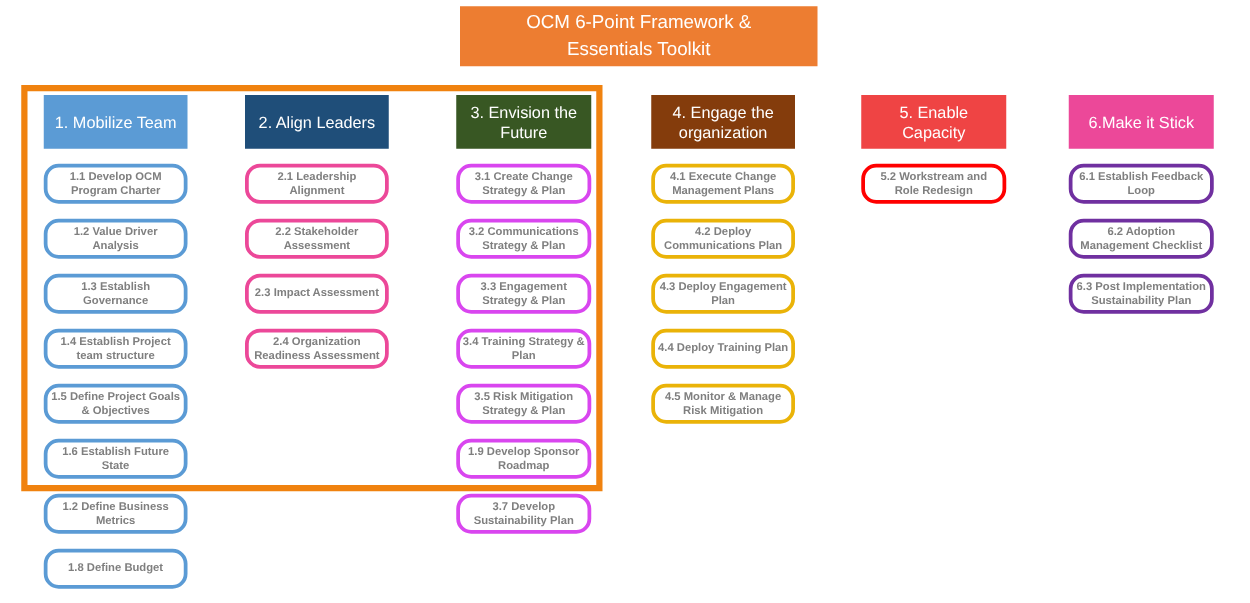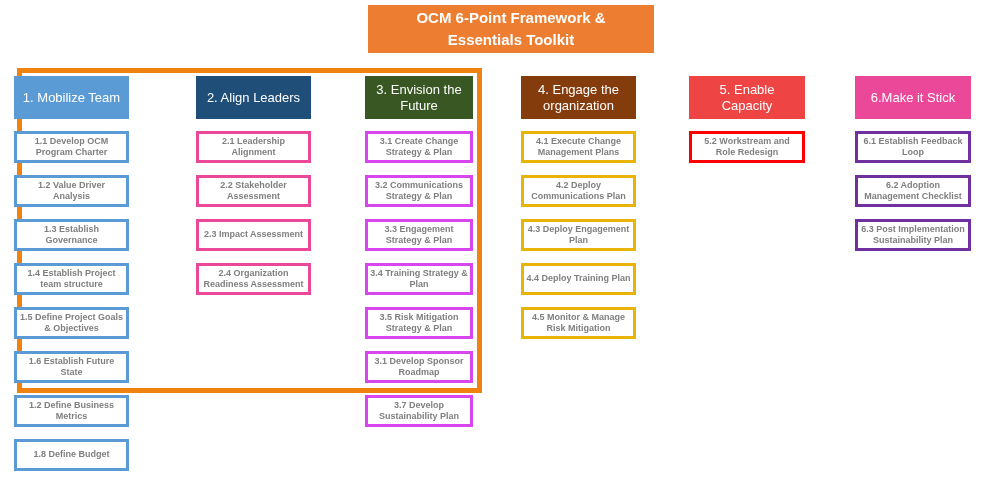--- a/index.html
+++ b/index.html
@@ -1,39 +1,39 @@
 <!DOCTYPE html>
 <html><head>
 <meta charset="utf-8">
 <style>
   html,body{margin:0;padding:0;}
   body{width:1000px;height:482px;background:#ffffff;font-family:"Liberation Sans",sans-serif;}
   .canvas{position:relative;width:1000px;height:482px;background:#ffffff;overflow:hidden;}
   .title-box{
     position:absolute;left:368px;top:5px;width:286px;height:48px;box-sizing:border-box;
     background:#ED7D31;color:#ffffff;display:flex;align-items:center;justify-content:center;
-    text-align:center;font-size:15px;line-height:1.45;padding:0 24px;font-weight:bold;
+    text-align:center;font-size:15px;line-height:1.45;padding:0 24px;
   }
   .outline{
     position:absolute;left:17px;top:68px;width:465px;height:325px;box-sizing:border-box;
     border:5px solid #F0820F;
   }
   .col{position:absolute;top:76px;width:115px;display:flex;flex-direction:column;gap:12px;}
-  .p1{left:14px}.p2{left:196px}.p3{left:365px;width:108px}
+  .p1{left:35px}.p2{left:196px}.p3{left:365px;width:108px}
   .p4{left:521px}.p5{left:689px;width:116px}.p6{left:855px;width:116px}
   .hdr{
     min-height:43px;box-sizing:border-box;display:flex;align-items:center;justify-content:center;
     text-align:center;color:#ffffff;font-size:13px;line-height:1.2;padding:2px 6px;
   }
   .h1{background:#5B9BD5}.h2{background:#1F4E79}.h3{background:#385723}
   .h4{background:#843C0C}.h5{background:#ef4444}.h6{background:#ec4899}
   .item{
     min-height:32px;box-sizing:border-box;background:#ffffff;display:flex;align-items:center;
     justify-content:center;text-align:center;font-size:9px;font-weight:700;color:#7F7F7F;
-    line-height:1.25;padding:1px 2px;border-radius:0;
+    line-height:1.25;padding:1px 2px;border-radius:12px;
   }
   .b1{border:3px solid #5B9BD5}.b2{border:3px solid #ec4899}.b3{border:3px solid #d946ef}
   .b4{border:3px solid #eab308}.b5{border:3px solid #FF0000}.b6{border:3px solid #7030A0}
 </style>
 </head>
 <body>
 
 <div class="canvas">
 
   <div class="title-box">OCM 6-Point Framework &amp; Essentials Toolkit</div>
@@ -60,21 +60,21 @@
     <div class="item b2">2.4 Organization Readiness Assessment</div>
   </div>
 
   <div class="col p3">
     <div class="hdr h3">3. Envision the Future</div>
     <div class="item b3">3.1 Create Change Strategy &amp; Plan</div>
     <div class="item b3">3.2 Communications Strategy &amp; Plan</div>
     <div class="item b3">3.3 Engagement Strategy &amp; Plan</div>
     <div class="item b3">3.4 Training Strategy &amp; Plan</div>
     <div class="item b3">3.5 Risk Mitigation Strategy &amp; Plan</div>
-    <div class="item b3">3.1 Develop Sponsor Roadmap</div>
+    <div class="item b3">1.9 Develop Sponsor Roadmap</div>
     <div class="item b3">3.7 Develop Sustainability Plan</div>
   </div>
 
   <div class="col p4">
     <div class="hdr h4">4. Engage the organization</div>
     <div class="item b4">4.1 Execute Change Management Plans</div>
     <div class="item b4">4.2 Deploy Communications Plan</div>
     <div class="item b4">4.3 Deploy Engagement Plan</div>
     <div class="item b4">4.4 Deploy Training Plan</div>
     <div class="item b4">4.5 Monitor &amp; Manage Risk Mitigation</div>

